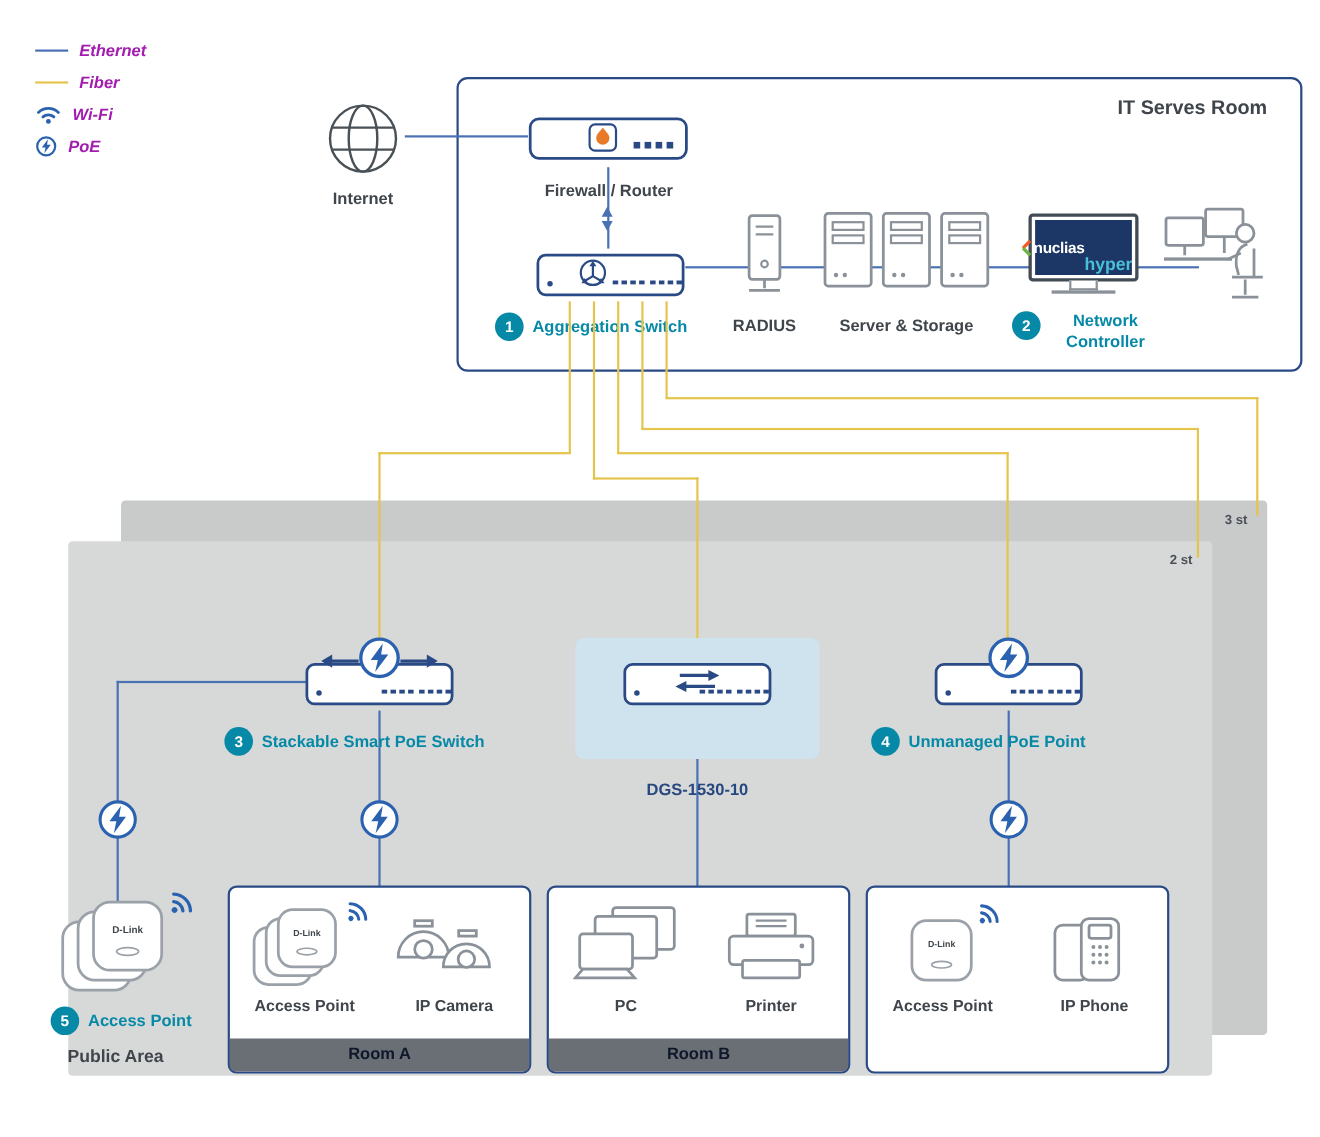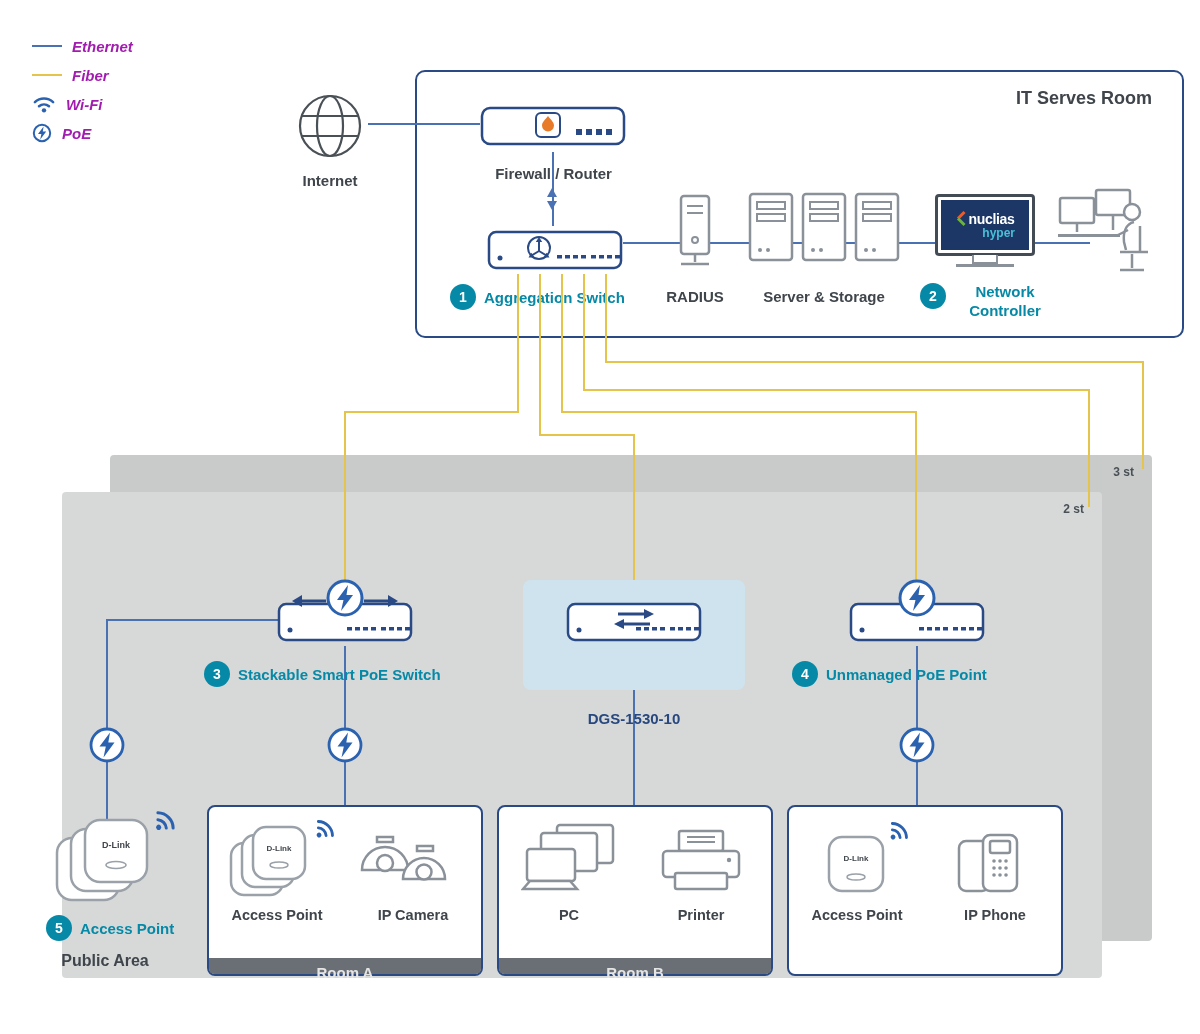--- a/index.html
+++ b/index.html
@@ -28,31 +28,31 @@
   .swatch{width:30px;height:2px;display:inline-block;}
   .legend-label{font-size:15px;font-weight:600;color:#a21caf;font-style:italic;}
   
   .it-room{position:absolute;left:415px;top:70px;width:765px;height:264px;border:2px solid #2a4a85;border-radius:10px;background:#fff;}
   .it-title{position:absolute;top:88px;right:48px;font-size:18px;font-weight:bold;color:#3f454b;}
   
   .floor{position:absolute;border-radius:4px;}
   .floor-label{position:absolute;top:10px;right:18px;font-size:12px;font-weight:bold;color:#4a5156;}
   
   .room{position:absolute;width:272px;height:167px;background:#fff;border:2px solid #2a4a85;border-radius:8px;}
-  .room-footer{position:absolute;left:0;right:0;bottom:0;height:16px;background:#6a6f75;border-radius:0 0 5px 5px;
-               color:#e5e5e5;font-weight:bold;font-size:15px;text-align:center;line-height:30px;}
+  .room-footer{position:absolute;left:0;right:0;bottom:0;height:30px;background:#6a6f75;border-radius:0 0 5px 5px;
+               color:#0f172a;font-weight:bold;font-size:15px;text-align:center;line-height:30px;}
   .dgs-box{position:absolute;left:523px;top:580px;width:222px;height:110px;background:#cfe3ee;border-radius:8px;}
   .wifi45{transform:rotate(45deg);}
   
   .monitor{position:absolute;left:935px;top:194px;width:100px;height:62px;box-sizing:border-box;
            border:3px solid #434b55;border-radius:4px;background:#fff;padding:3px;}
-  .screen{width:100%;height:100%;background:#1c3766;display:flex;flex-direction:column;align-items:center;justify-content:center;}
+  .screen{width:100%;height:100%;background:#1c3766;display:flex;align-items:center;justify-content:center;}
   .brand-row{display:flex;align-items:center;gap:2px;}
   .brand-main{color:#fff;font-weight:bold;font-size:14px;letter-spacing:-0.3px;}
-  .brand-sub{color:#49c0d8;font-size:12px;font-weight:bold;align-self:flex-end;margin-right:14px;margin-top:-1px;}
+  .brand-sub{color:#49c0d8;font-size:16px;font-weight:bold;align-self:flex-end;margin-right:14px;margin-top:-1px;}
   .m-neck{position:absolute;left:972px;top:255px;width:26px;height:9px;background:#fff;border:2px solid #8a9199;border-top:none;box-sizing:border-box;}
   .m-base{position:absolute;left:956px;top:264px;width:58px;height:3px;background:#8a9199;}
 </style>
 </head>
 <body>
 
 <div class="canvas">
 
   <div class="legend">
     <div class="legend-row">

